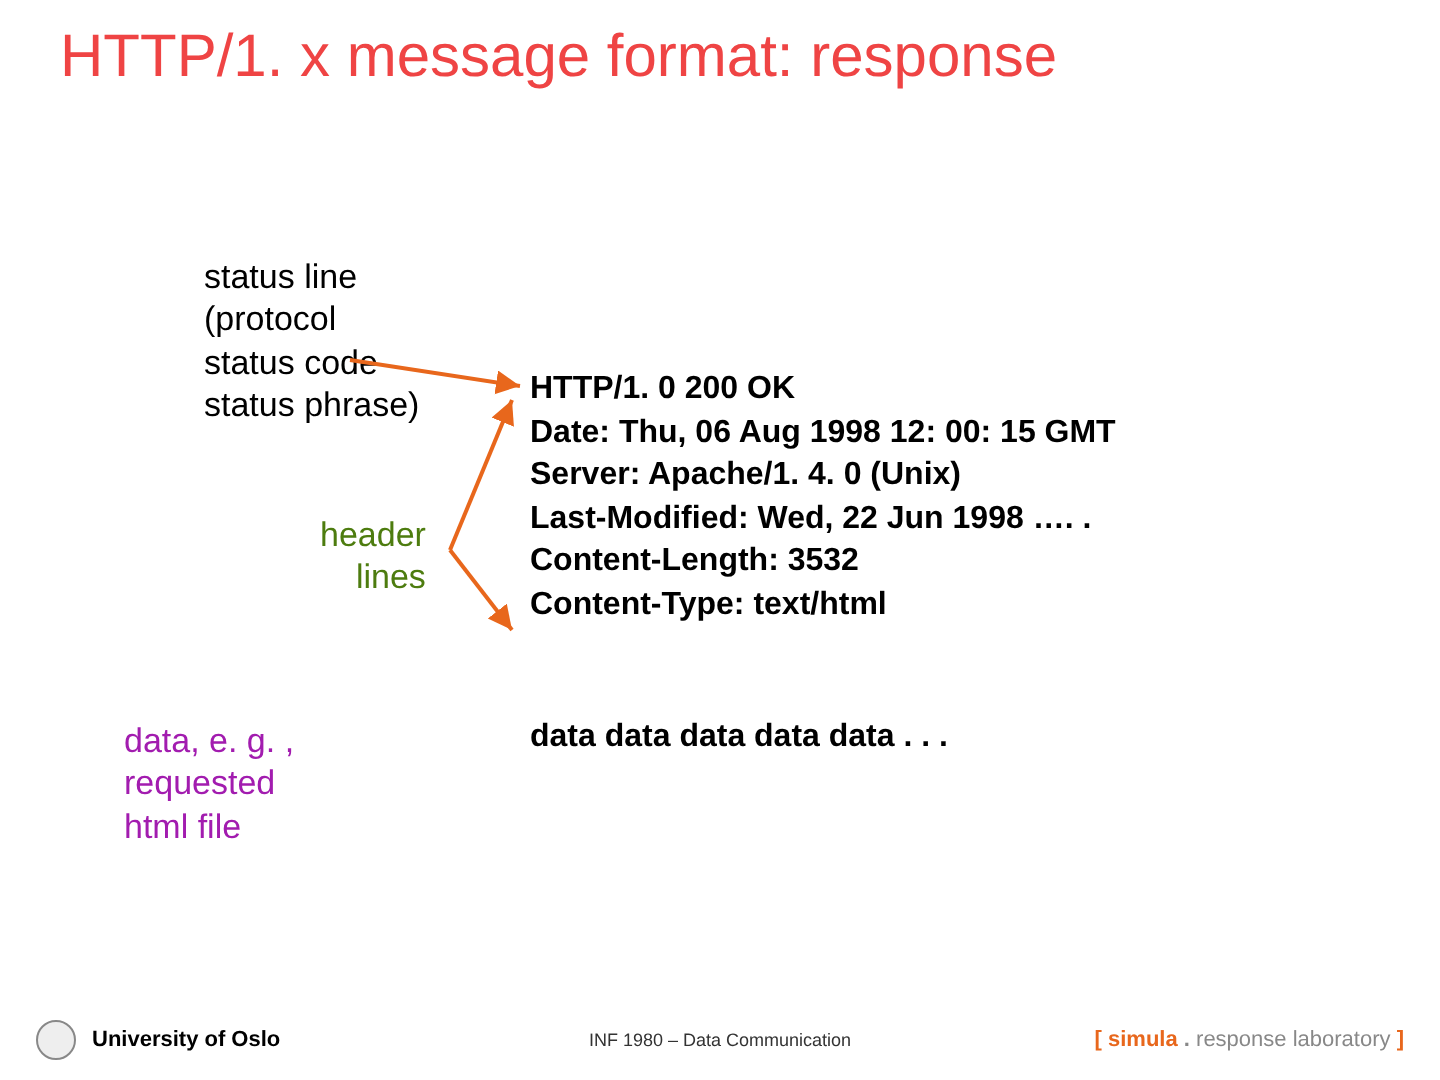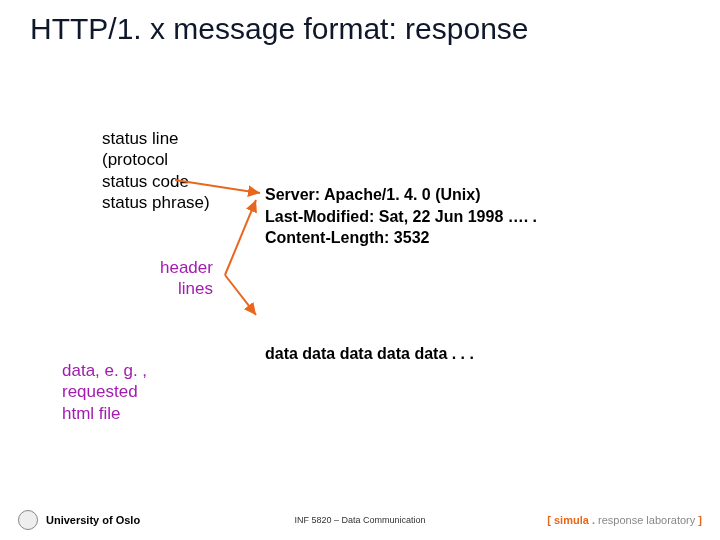--- a/index.html
+++ b/index.html
@@ -9,37 +9,37 @@
     background: #fff;
     font-family: Arial, Helvetica, sans-serif;
     position: relative;
     overflow: hidden;
   }
   .title {
     position: absolute;
     top: 12px;
     left: 30px;
     font-size: 30px;
-    color: #0f172a;
+    color: #ef4444;
   }
   .label-status {
     position: absolute;
     top: 128px;
     left: 62px;
     font-size: 17px;
     color: #000;
     line-height: 1.25;
     margin-left: 40px;
   }
   .label-header {
     position: absolute;
     top: 257px;
     left: 160px;
     font-size: 17px;
-    color: #a21caf;
+    color: #4d7c0f;
     text-align: right;
     line-height: 1.25;
   }
   .label-data {
     position: absolute;
     top: 360px;
     left: 62px;
     font-size: 17px;
     color: #a21caf;
     line-height: 1.25;
@@ -49,21 +49,21 @@
     top: 184px;
     left: 265px;
     font-size: 16px;
     font-weight: bold;
     color: #000;
     line-height: 1.35;
     font-family: Arial, Helvetica, sans-serif;
   }
   .data-line {
     position: absolute;
-    top: 345px;
+    top: 360px;
     left: 265px;
     font-size: 16px;
     font-weight: bold;
     color: #000;
   }
   .arrow-svg {
     position: absolute;
     pointer-events: none;
   }
   .footer {
@@ -114,23 +114,26 @@
 </head>
 <body>
 
 <div class="title">HTTP/1. x message format: response</div>
 
 <div class="label-status" id="lbl-status">status line<br>(protocol<br>status code<br>status phrase)</div>
 <div class="label-header" id="lbl-header">header<br>lines</div>
 <div class="label-data" id="lbl-data">data, e. g. ,<br>requested<br>html file</div>
 
 <div class="msg">
+  <div>HTTP/1. 0 200 OK</div>
+  <div>Date: Thu, 06 Aug 1998 12: 00: 15 GMT</div>
   <div>Server: Apache/1. 4. 0 (Unix)</div>
-  <div>Last-Modified: Sat, 22 Jun 1998 …. .</div>
+  <div>Last-Modified: Wed, 22 Jun 1998 …. .</div>
   <div>Content-Length: 3532</div>
+  <div>Content-Type: text/html</div>
 </div>
 
 <div class="data-line">data data data data data . . .</div>
 
 <svg class="arrow-svg" style="top:175px;left:170px;" width="100" height="30">
   <defs>
     <marker id="ah1" markerWidth="8" markerHeight="8" refX="6" refY="3" orient="auto">
       <path d="M0,0 L6,3 L0,6 Z" fill="#e8671c"></path>
     </marker>
   </defs>
@@ -145,17 +148,17 @@
   </defs>
   <line x1="5" y1="85" x2="36" y2="10" stroke="#e8671c" stroke-width="2" marker-end="url(#ah2)"></line>
   <line x1="5" y1="85" x2="36" y2="125" stroke="#e8671c" stroke-width="2" marker-end="url(#ah2)"></line>
 </svg>
 
 <div class="footer">
   <div class="footer-left">
     <div class="uio-seal"></div>
     <div class="footer-uio">University of Oslo</div>
   </div>
-  <div class="footer-center">INF 5820 – Data Communication</div>
+  <div class="footer-center">INF 1980 – Data Communication</div>
   <div class="footer-right">
     <span class="b1">[ </span><span class="sim">simula</span><span> . </span><span class="rl">response laboratory</span><span class="b2"> ]</span>
   </div>
 </div>
 
 </body></html>

